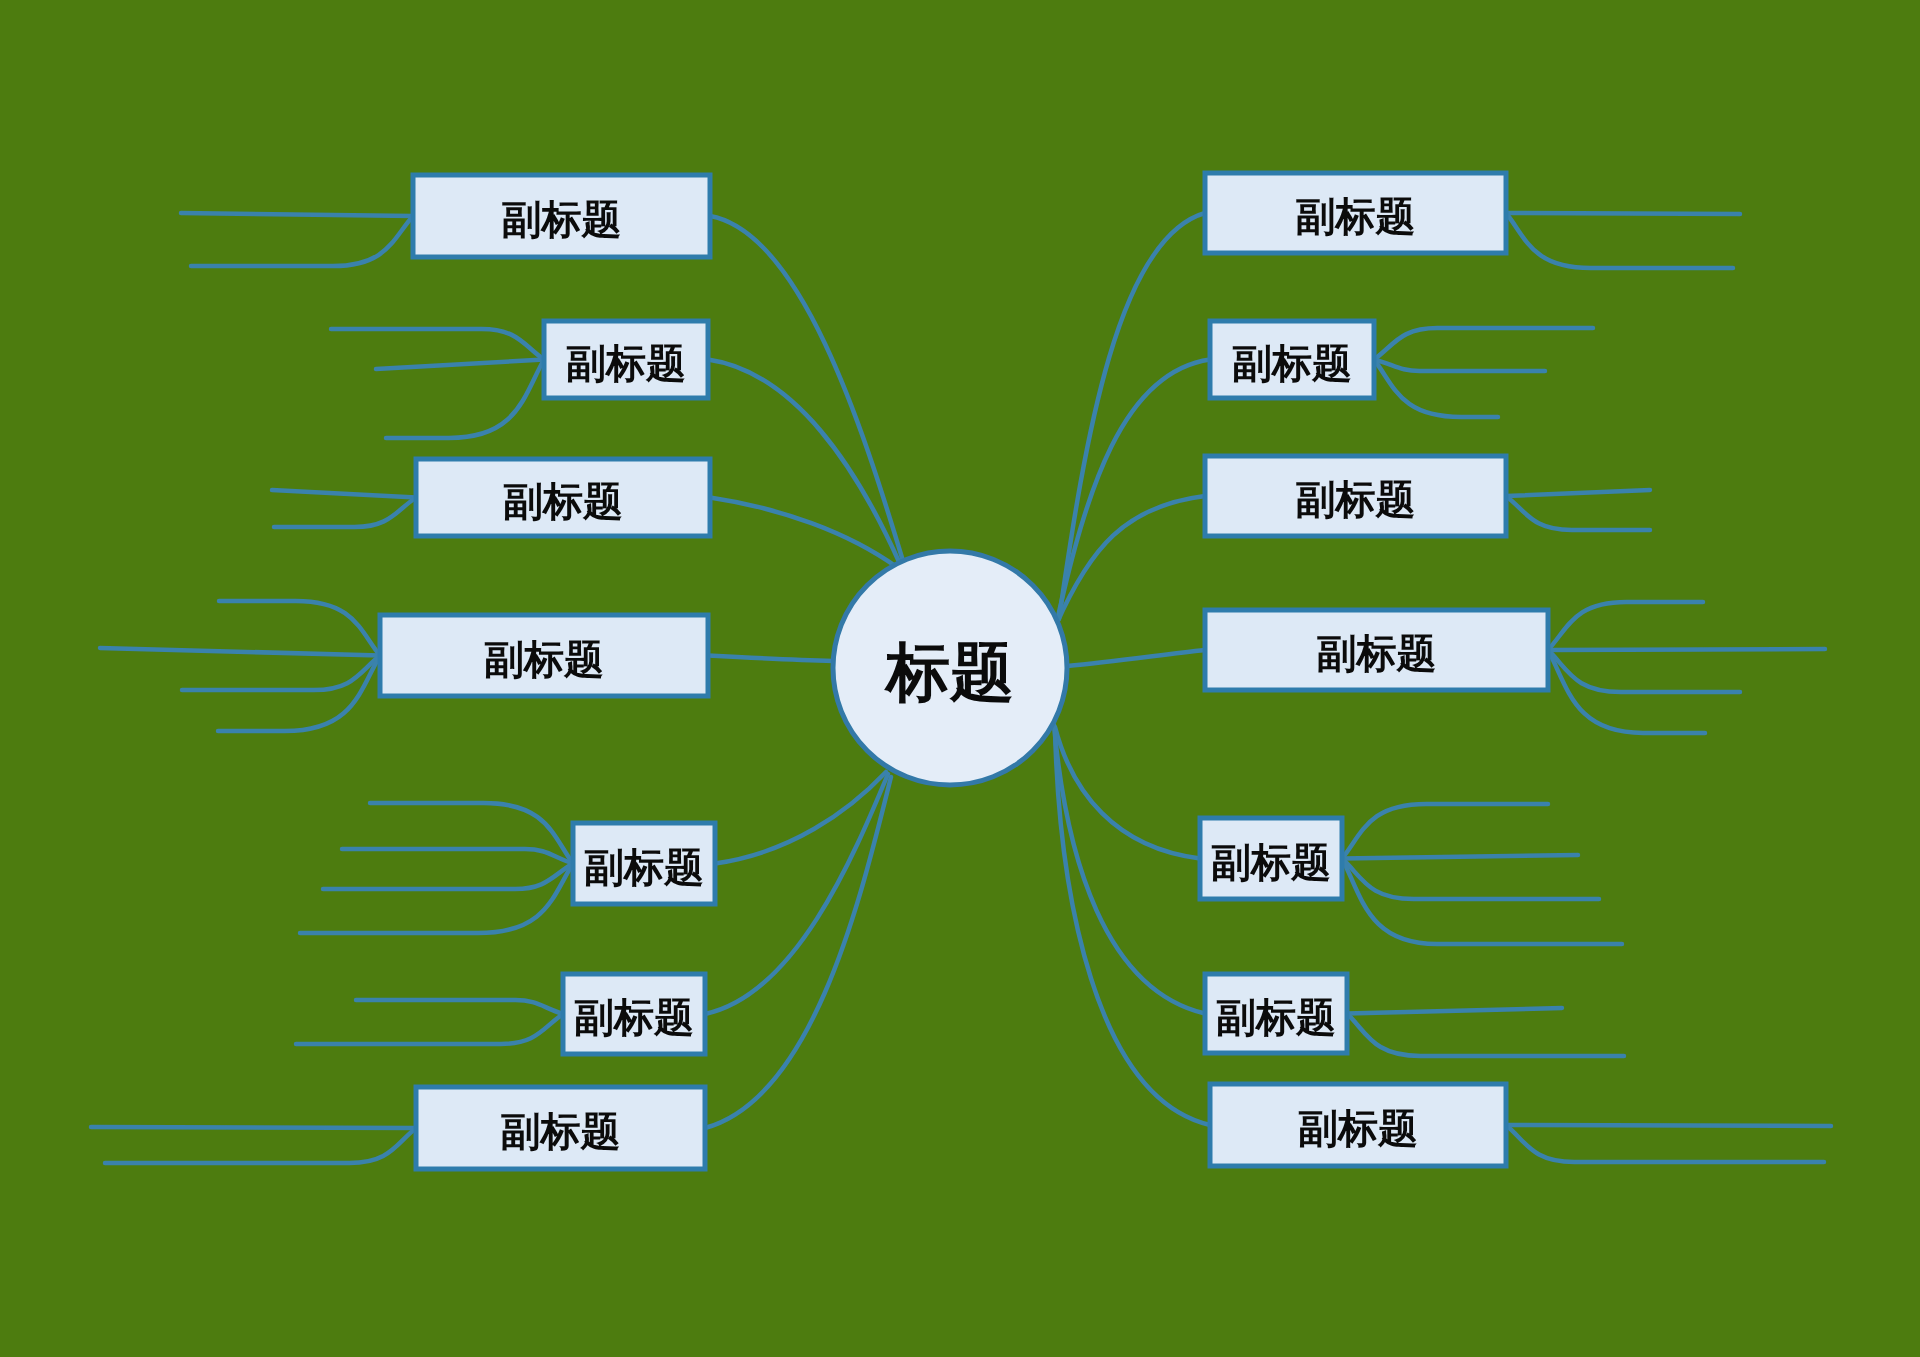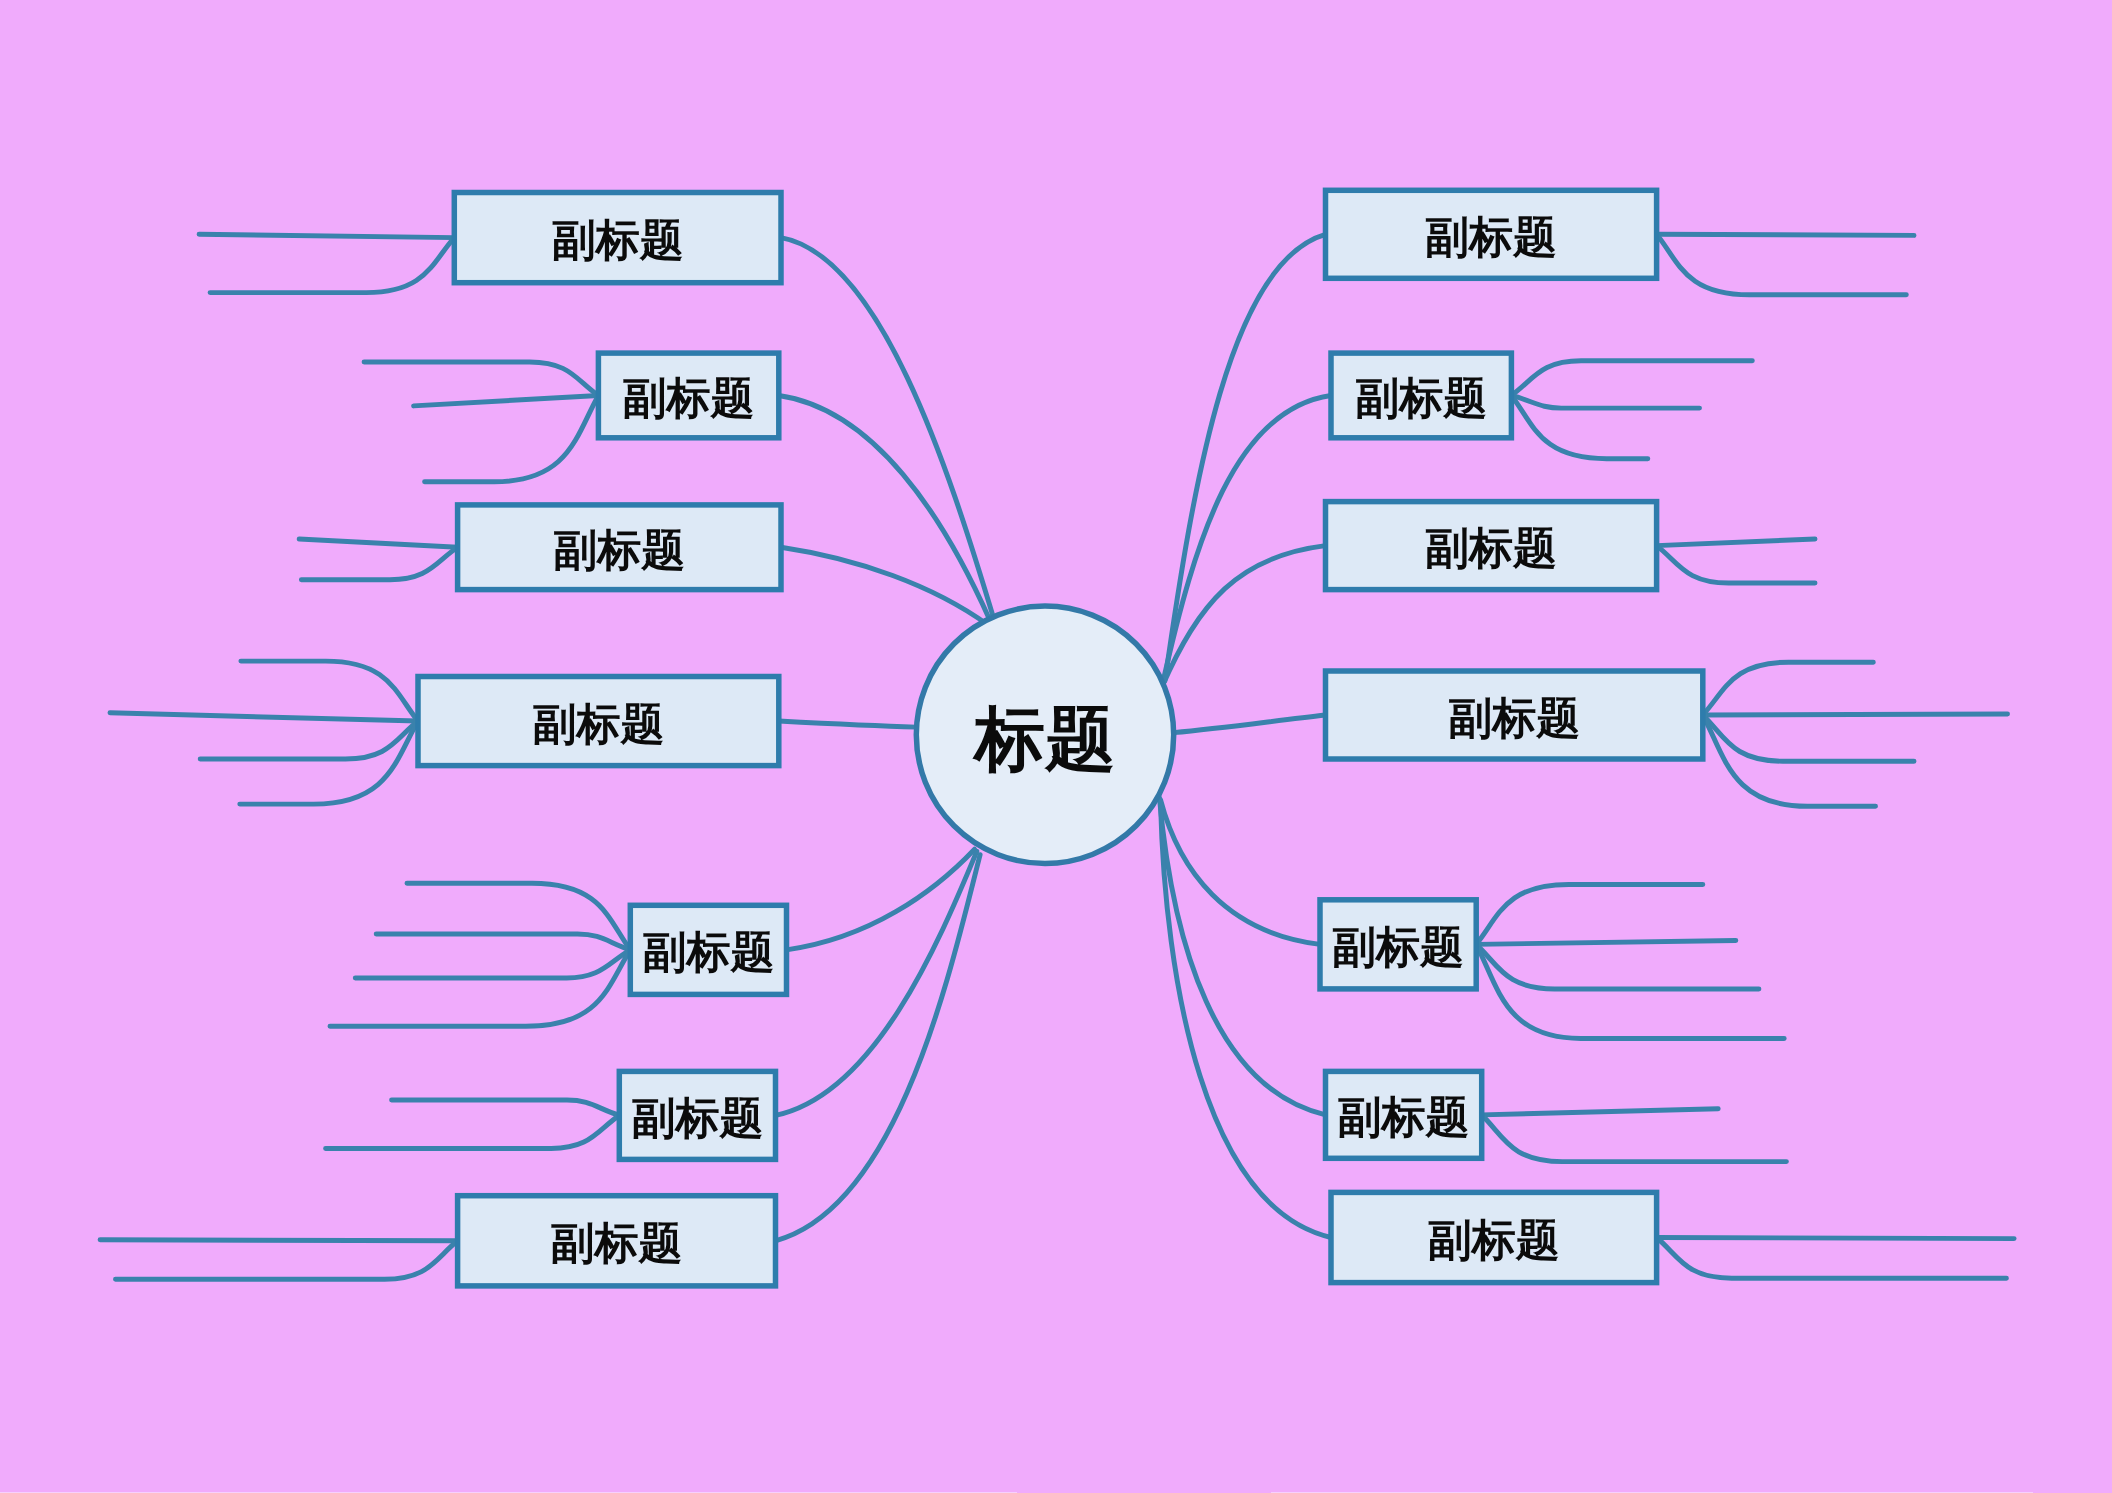--- a/index.html
+++ b/index.html
@@ -5,21 +5,21 @@
   html, body {
     margin: 0;
     padding: 0;
     background: #ffffff;
     font-family: "Liberation Sans", sans-serif;
   }
   #stage {
     width: 1920px;
     height: 1357px;
     position: relative;
-    background: #f0abfc;
+    background: #4d7c0f;
     overflow: hidden;
   }
   svg { display: block; }
   .node-rect { cursor: pointer; }
   .node-label {
     font-family: "Liberation Sans", sans-serif;
     font-weight: bold;
     pointer-events: none;
   }
 </style>

